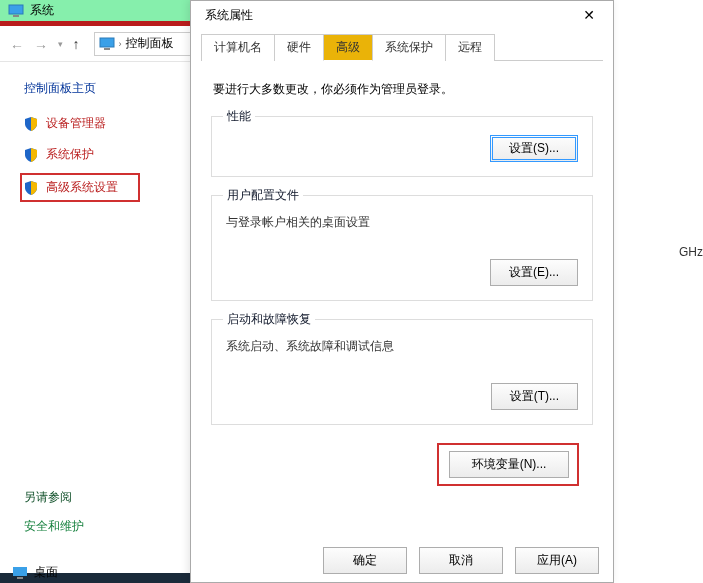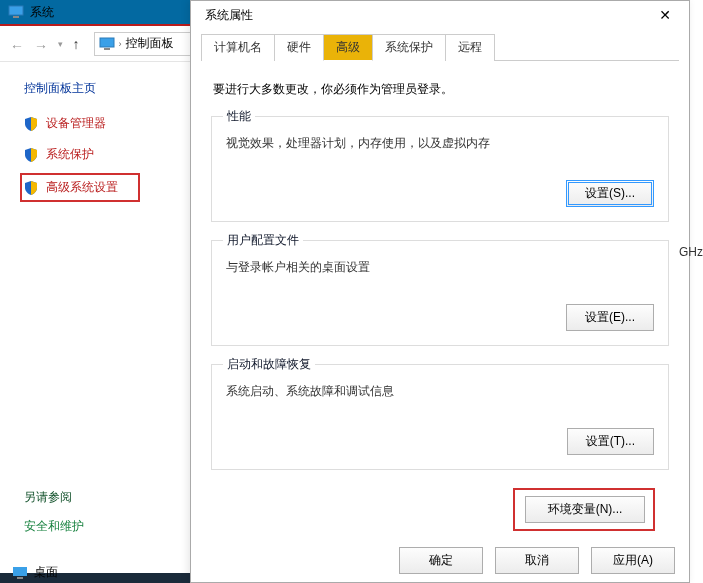--- a/index.html
+++ b/index.html
@@ -1,20 +1,20 @@
 <!DOCTYPE html>
 <html><head>
 <meta charset="utf-8">
 <style>
 * { box-sizing: border-box; font-family: "Microsoft YaHei", "Segoe UI", sans-serif; }
 body { margin: 0; width: 703px; height: 583px; background: #fff; font-size: 12px; color: #000; overflow: hidden; position: relative; }
 
 
 .sys-window { position: absolute; left: 0; top: 0; width: 210px; height: 583px; background: #fff; }
-.sys-titlebar { height: 26px; display: flex; align-items: center; padding-left: 8px; gap: 6px; background: #0369a1; border-bottom: 2px solid #b91c1c; }
+.sys-titlebar { height: 26px; display: flex; align-items: center; padding-left: 8px; gap: 6px; background: #86efac; border-bottom: 5px solid #b91c1c; }
 .sys-titlebar .monitor-icon { width: 16px; height: 16px; }
 .nav-row { height: 36px; display: flex; align-items: center; gap: 10px; padding: 0 10px; border-bottom: 1px solid #e5e5e5; }
 .arrow { color: #999; font-size: 14px; }
 .arrow.dark { color: #333; }
 .breadcrumb-box { display: flex; align-items: center; border: 1px solid #ccc; height: 24px; padding: 0 4px; gap: 4px; flex: 1; margin-left: 4px; }
 .breadcrumb-box .chev { color: #666; font-size: 9px; }
 
 .sidebar { padding: 18px 0 0 24px; }
 .sidebar-title { color: #003399; margin-bottom: 18px; font-size: 12px; }
 .side-item { display: flex; align-items: center; gap: 8px; margin-bottom: 14px; cursor: pointer; }
@@ -23,21 +23,21 @@
 .red-box { border: 2px solid #d03030; padding: 4px 20px 4px 2px; margin-left: -4px; margin-top: -4px; display: inline-flex; }
 
 .see-also { position: absolute; left: 24px; bottom: 48px; }
 .see-also-title { color: #14532d; margin-bottom: 12px; }
 .see-also-link { color: #15803d; }
 
 .taskbar-bottom { position: absolute; left: 0; bottom: 0; width: 210px; height: 10px; background: #1a2a3a; }
 .bottom-bit { position: absolute; left: 12px; bottom: 0; display: flex; align-items: center; gap: 6px; padding-bottom: 2px; }
 
 
-.dialog { position: absolute; left: 190px; top: 0; width: 500px; height: 583px; background: #fff; border: 1px solid #aaa; box-shadow: -2px 0 8px rgba(0,0,0,0.1); }
+.dialog { position: absolute; left: 190px; top: 0; width: 424px; height: 583px; background: #fff; border: 1px solid #aaa; box-shadow: -2px 0 8px rgba(0,0,0,0.1); }
 .dlg-titlebar { height: 28px; display: flex; align-items: center; justify-content: space-between; padding: 0 10px 0 14px; }
 .dlg-close { font-size: 14px; padding: 2px 8px; cursor: pointer; }
 
 .tab-strip { display: flex; border-bottom: 1px solid #ccc; margin: 4px 10px 0 10px; position: relative; }
 .tab { padding: 4px 12px; border: 1px solid #ccc; border-bottom: none; background: #fff; margin-right: -1px; position: relative; top: 1px; cursor: pointer; font-size: 12px; color: #333; }
 .tab.active { background: #eab308; border-bottom: 1px solid #fff; z-index: 2; }
 
 .dlg-body { padding: 16px 20px 0 20px; }
 .info-text { margin: 4px 0 18px 2px; }
 
@@ -139,21 +139,20 @@
     <div class="tab active">高级</div>
     <div class="tab">系统保护</div>
     <div class="tab">远程</div>
   </div>
 
   <div class="dlg-body">
     <div class="info-text">要进行大多数更改，你必须作为管理员登录。</div>
 
     <div class="group">
       <div class="group-title">性能</div>
-      <div class="group-desc">视觉效果，处理器计划，内存使用，以及虚拟内存</div>
       <div class="btn-row"><button class="win-btn focus">设置(S)...</button></div>
     </div>
 
     <div class="group">
       <div class="group-title">用户配置文件</div>
       <div class="group-desc">与登录帐户相关的桌面设置</div>
       <div class="btn-row"><button class="win-btn">设置(E)...</button></div>
     </div>
 
     <div class="group">

